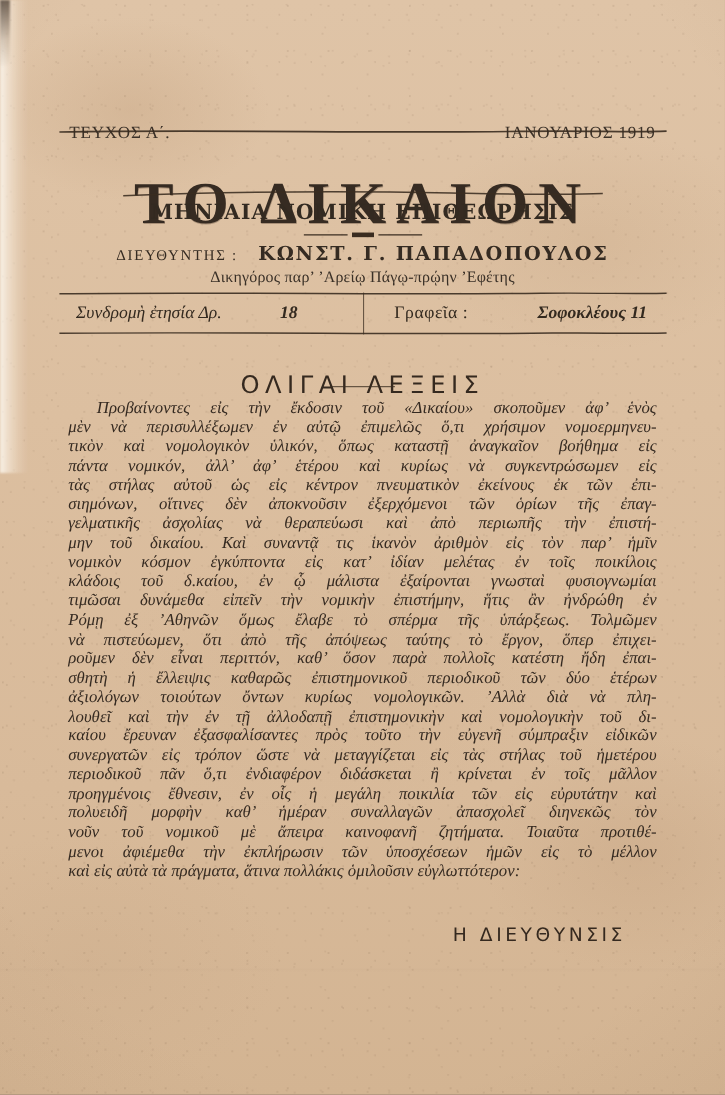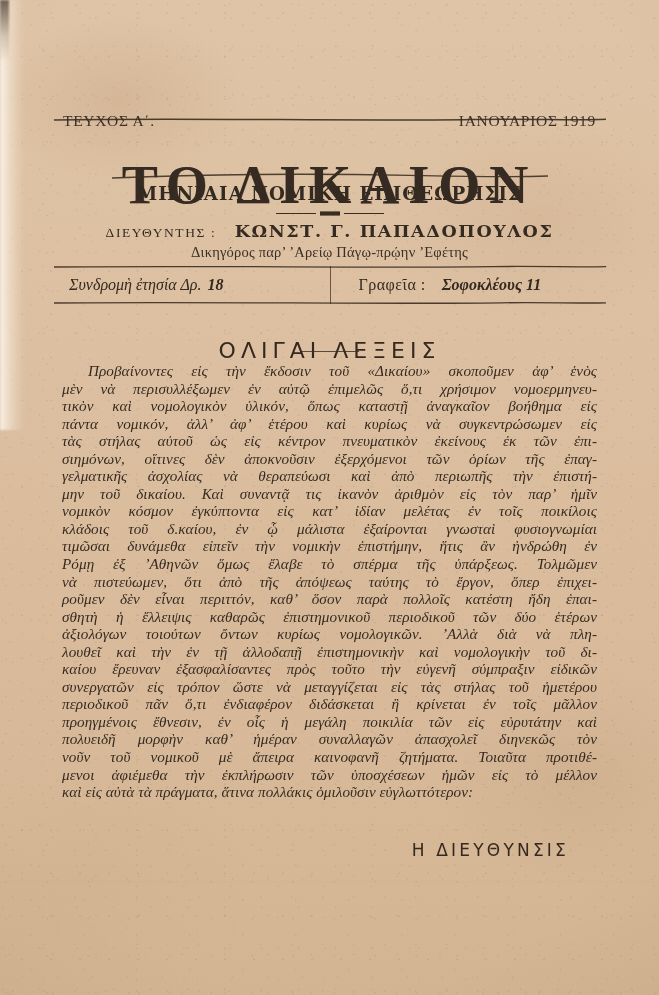--- a/index.html
+++ b/index.html
@@ -180,20 +180,21 @@
     display: flex;
     align-items: center;
     font-style: italic;
     font-size: 16px;
     color: #33291f;
   }
   .band .cell {
     flex: 1 1 0;
     display: flex;
     align-items: flex-end;
+    gap: 47px;
   }
   .band .cell.left  { padding-left: 12px; }
   .band .cell.right { padding-left: 46px; }
   .band .cell.right .office-label { font-style: normal; letter-spacing: 0.5px; }
   .band .cell.right .office-value { font-weight: bold; margin-left: 16px; }
   .band .cell.left .sub-amount { font-weight: bold; }
 
   .band-divider {
     position: absolute;
     left: 50%;

